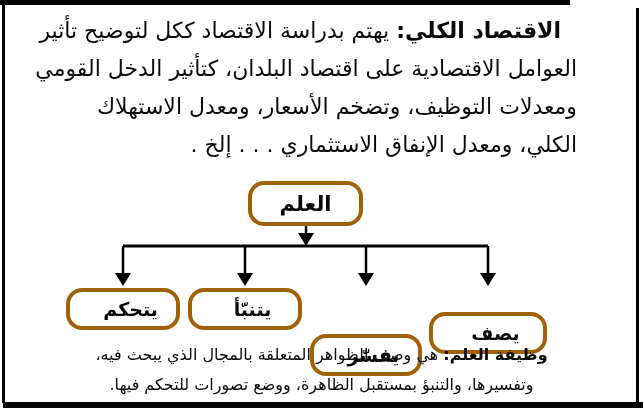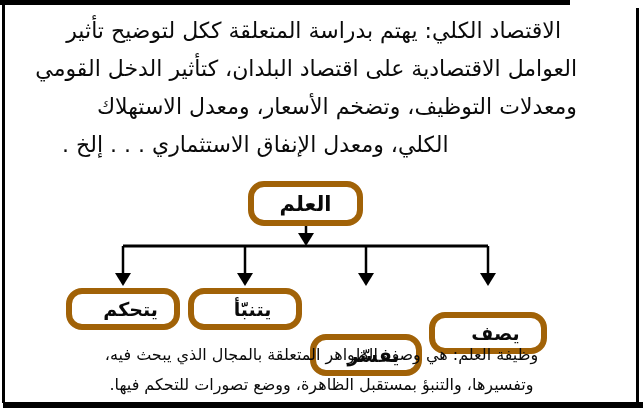--- a/index.html
+++ b/index.html
@@ -22,29 +22,29 @@
   
   .para {
     position: absolute;
     left: 62px; top: 12px; width: 515px;
     direction: rtl;
     text-align: right;
     font-size: 22px;
     line-height: 38px;
     white-space: nowrap;
   }
-  .para .lead, .caption .lead { font-weight: normal; }
+  .para .lead, .caption .lead { font-weight: bold; }
   .pline-first { padding-right: 16px; }
-  .pline-last  { text-align: left; }
+  .pline-last  { text-align: right; }
 
   
   .node {
     position: absolute;
     box-sizing: border-box;
-    border: 6px solid #a16207;
+    border: 4px solid #a16207;
     border-radius: 16px;
     background: #fff;
     display: flex;
     align-items: center;
     justify-content: center;
     font-weight: bold;
     direction: rtl;
   }
   .node-root { left: 248px; top: 181px; width: 115px; height: 45px; font-size: 21px; }
   .node-child { top: 288px; height: 42px; font-size: 19px; padding-left: 15px; }
@@ -70,21 +70,21 @@
 <body>
 
 <div class="page">
 
   <div class="bar bar-top"></div>
   <div class="bar bar-left"></div>
   <div class="bar bar-bottom"></div>
   <div class="bar bar-right"></div>
 
   <div class="para">
-    <div class="pline pline-first"><span class="lead">الاقتصاد الكلي:</span><span> يهتم بدراسة المتعلقة ككل لتوضيح تأثير</span></div>
+    <div class="pline pline-first"><span class="lead">الاقتصاد الكلي:</span><span> يهتم بدراسة الاقتصاد ككل لتوضيح تأثير</span></div>
     <div class="pline">العوامل الاقتصادية على اقتصاد البلدان، كتأثير الدخل القومي</div>
     <div class="pline">ومعدلات التوظيف، وتضخم الأسعار، ومعدل الاستهلاك</div>
     <div class="pline pline-last">الكلي، ومعدل الإنفاق الاستثماري . . . إلخ .</div>
   </div>
 
   <svg class="connectors" viewBox="0 0 643 413" xmlns="http://www.w3.org/2000/svg">
     <g stroke="#000" stroke-width="2.5" fill="none">
       <line x1="306" y1="225" x2="306" y2="235"></line>
       <line x1="123" y1="246" x2="488" y2="246" stroke-width="3"></line>
       <line x1="123" y1="246" x2="123" y2="275"></line>

